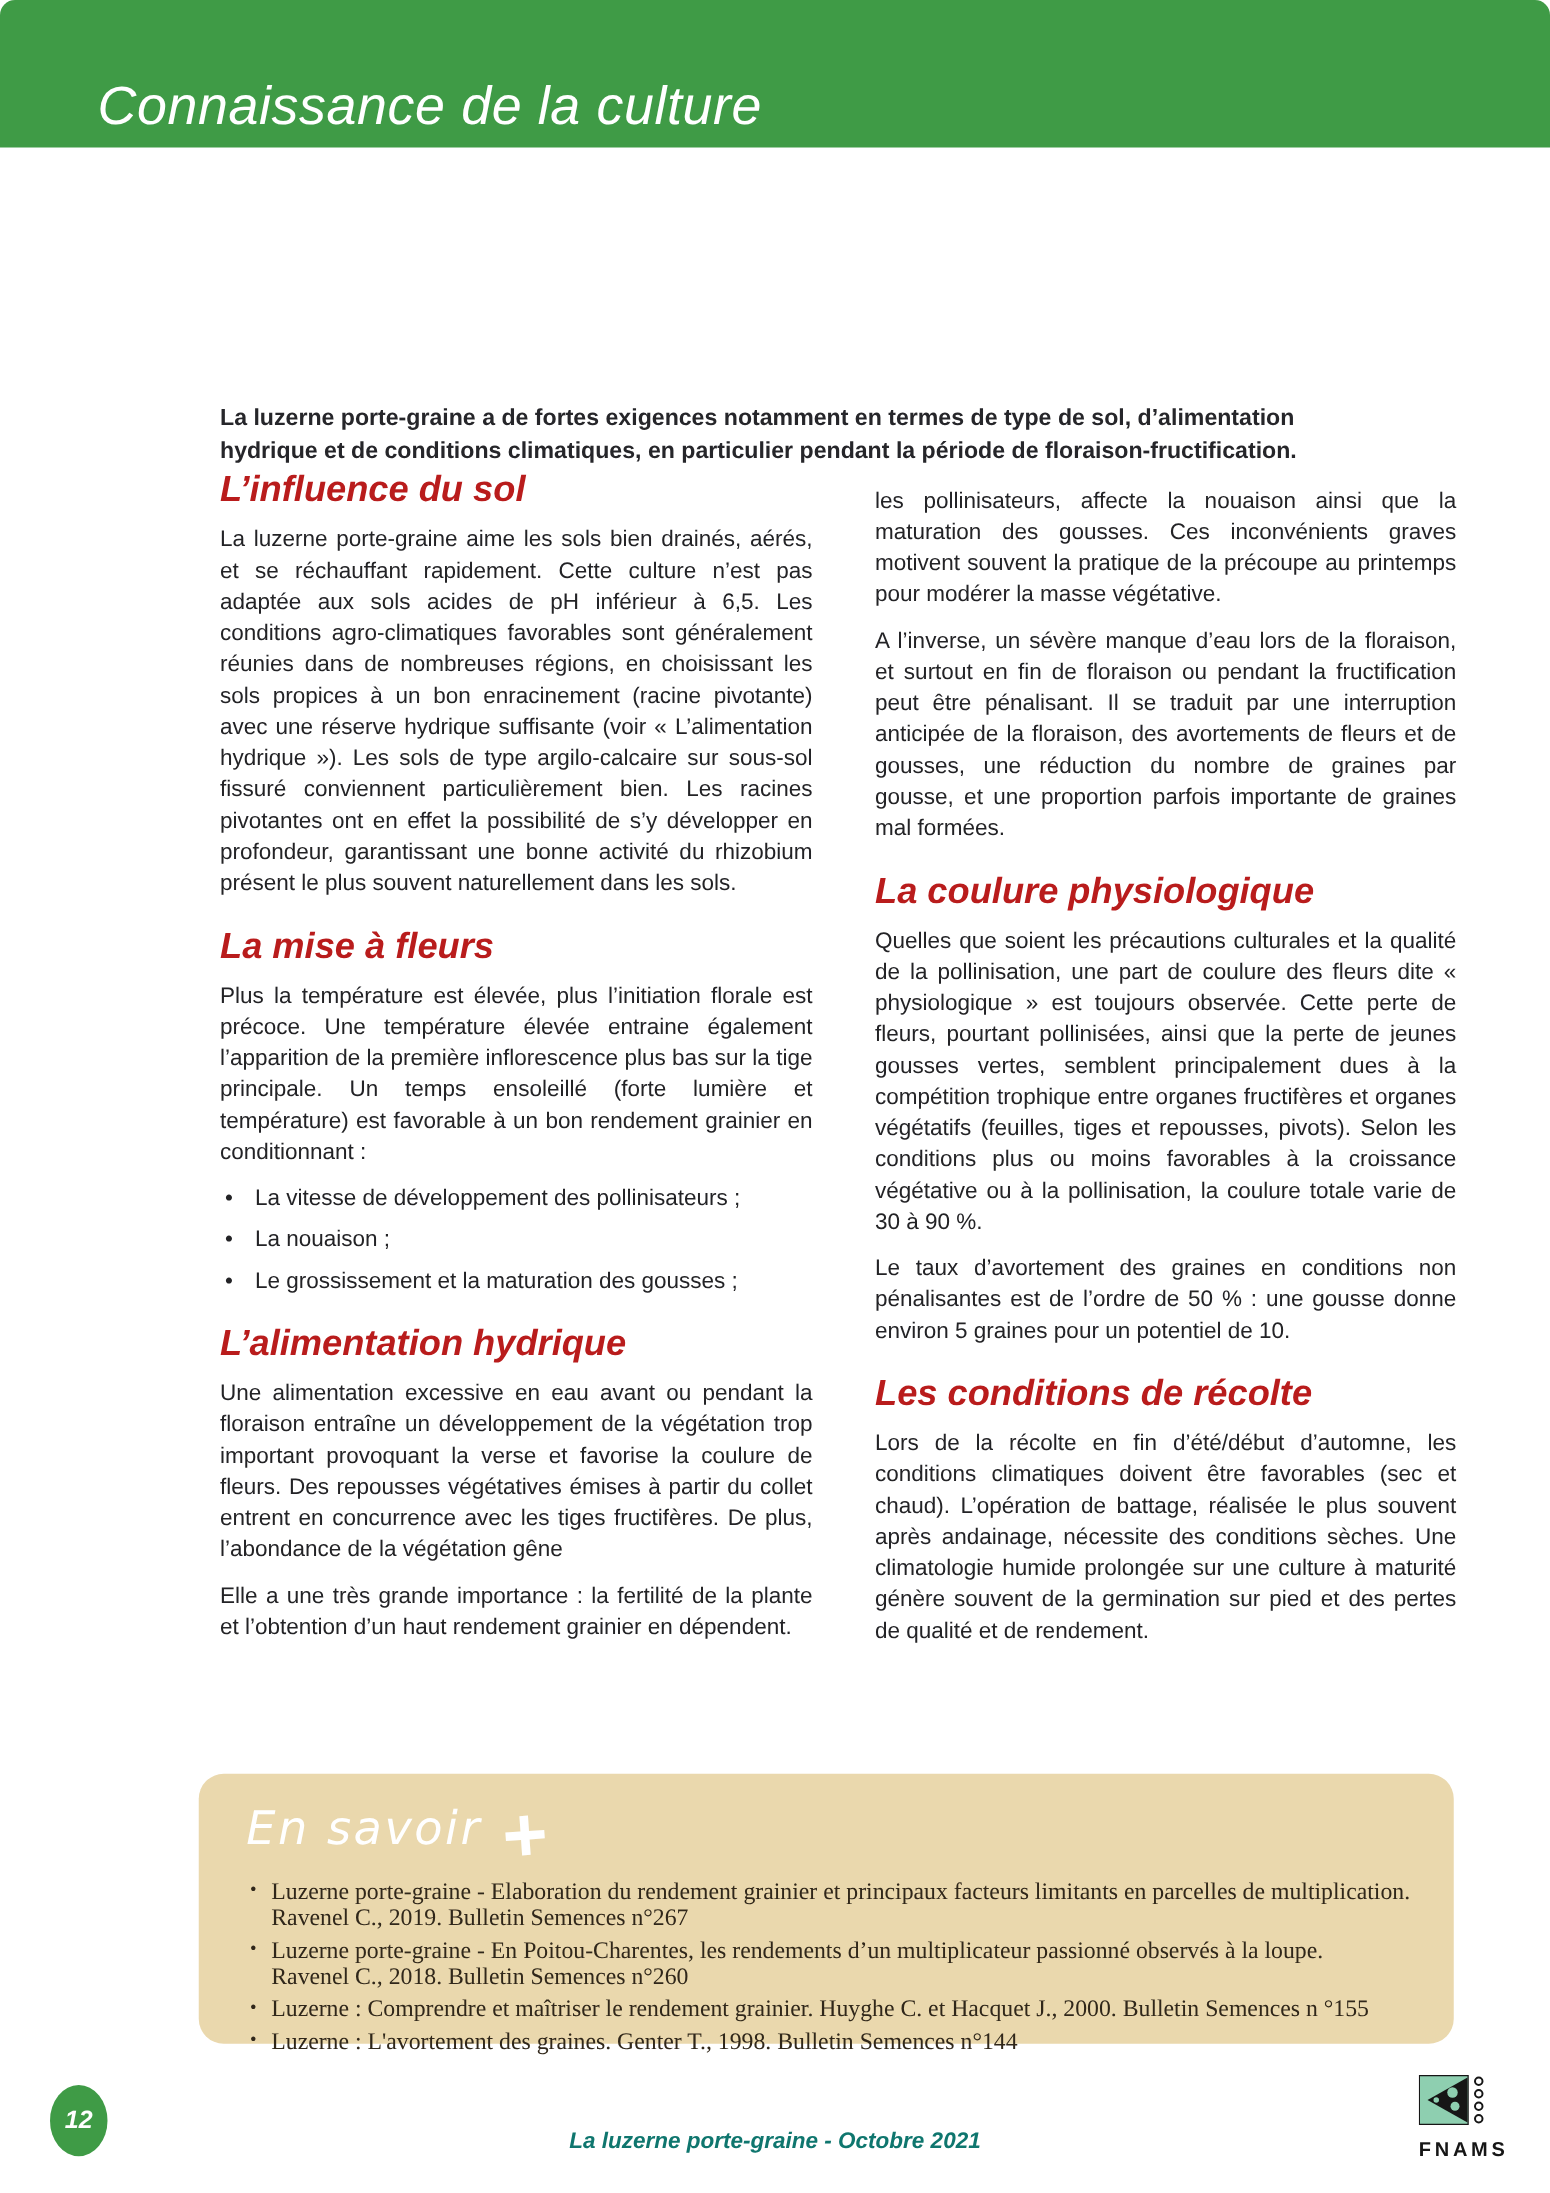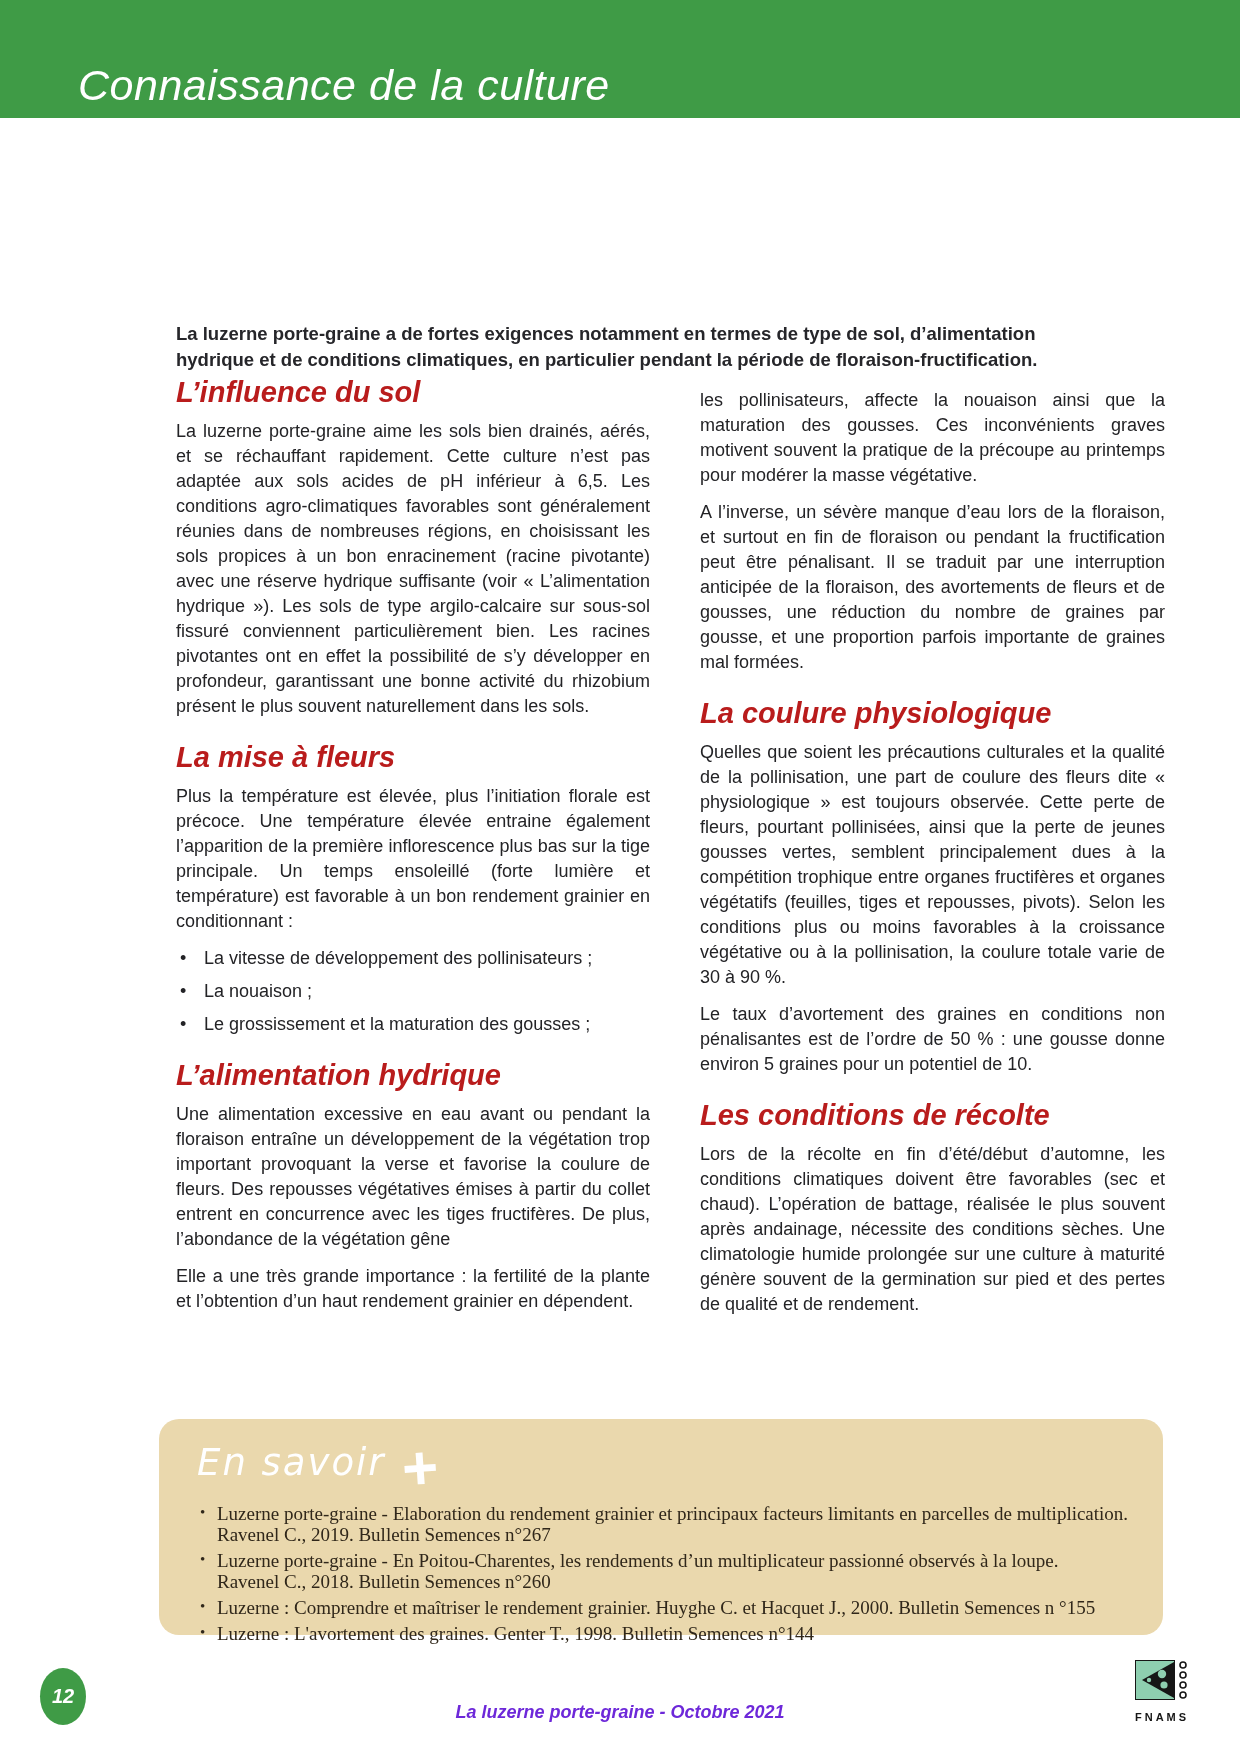--- a/index.html
+++ b/index.html
@@ -1,18 +1,18 @@
 <!DOCTYPE html>
 <html lang="fr"><head>
 <meta charset="utf-8">
 <style>
   html,body { margin:0; padding:0; background:#ffffff; }
   .page {
     position:relative; width:1240px; height:1754px; background:#ffffff;
-    font-family:"Liberation Sans", sans-serif; color:#232326; overflow:hidden;
+    font-family:"Liberation Sans", sans-serif; color:#232326; overflow:hidden;border-radius:12px;
   }
 
   
   .band { position:absolute; left:0; top:0; width:1240px; height:118px; background:#3f9b46; }
   .band-title {
     position:absolute; left:78px; bottom:8px; color:#ffffff;
     font-size:43px; font-style:italic; font-weight:400; letter-spacing:0.5px; white-space:nowrap;
   }
 
   
@@ -68,25 +68,25 @@
 
   
   .page-badge {
     position:absolute; left:40px; top:1668px; width:46px; height:57px;
     background:#3f9b46; border-radius:50%; color:#ffffff;
     font-size:20px; font-weight:700; font-style:italic;
     display:flex; align-items:center; justify-content:center;
   }
   .footer-edition {
     position:absolute; left:0; top:1702px; width:1240px; text-align:center;
-    color:#6d28d9; font-size:18px; font-weight:700; font-style:italic;
+    color:#0f766e; font-size:18px; font-weight:700; font-style:italic;
   }
   .fnams-logo { position:absolute; left:1135px; top:1660px; width:62px; text-align:left; }
   .fnams-label {
-    margin-top:3px; font-size:11px; font-weight:700; letter-spacing:3px;
+    margin-top:3px; font-size:16px; font-weight:700; letter-spacing:3px;
     color:#161616; font-family:"Liberation Sans", sans-serif;
   }
 </style>
 </head>
 <body>
 
 <div class="page">
 
   <div class="band">
     <div class="band-title">Connaissance de la culture</div>

